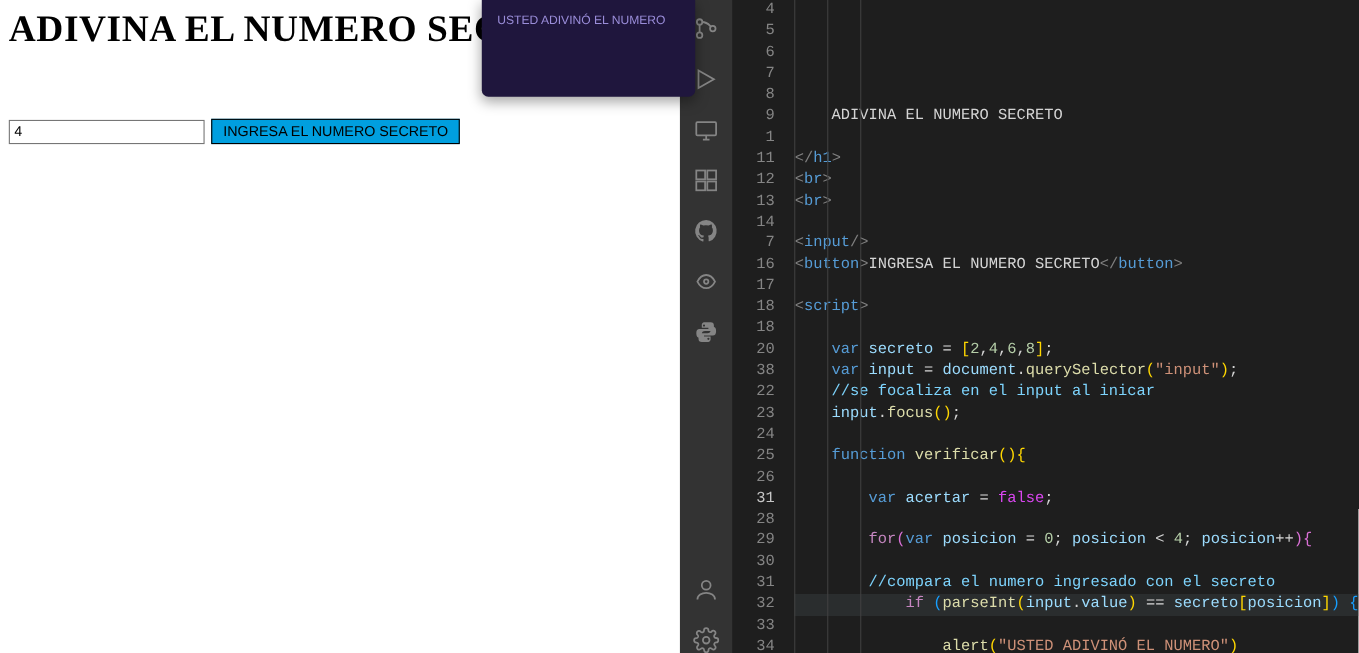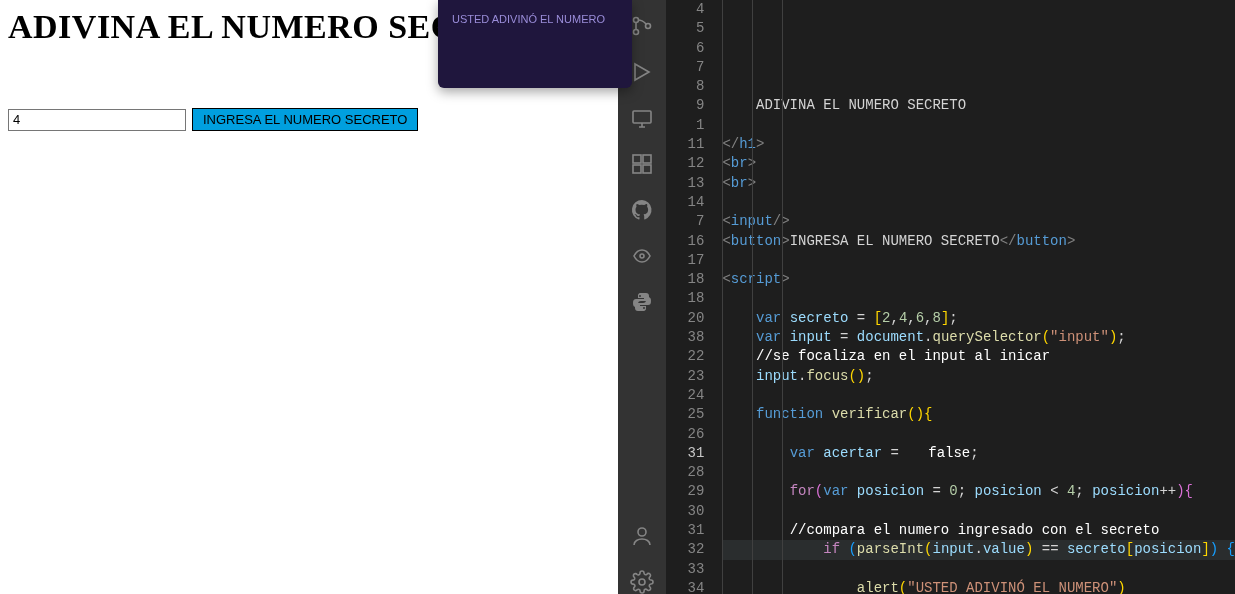--- a/index.html
+++ b/index.html
@@ -138,22 +138,22 @@
 
     
     .tag { color: #569cd6; }
     .bracket { color: #808080; }
     .txt { color: #d4d4d4; }
     .kw { color: #569cd6; text-align: right; }
     .kw2 { color: #c586c0; }
     .fn { color: #dcdcaa; font-family: Liberation Mono, monospace; }
     .str { color: #ce9178; }
     .num { color: #b5cea8; }
-    .const { color: #ffffff; margin-left: 21px; }
-    .cmt { color: #ffffff; }
+    .const { color: #d946ef; }
+    .cmt { color: #7dd3fc; }
     .prop { color: #9cdcfe; }
     .brace { color: #ffd700; }
     .brace2 { color: #da70d6; }
     .brace3 { color: #179fff; }
 
     .scrollbar-v {
       position: absolute;
       right: 0;
       top: 0;
       width: 14px;

